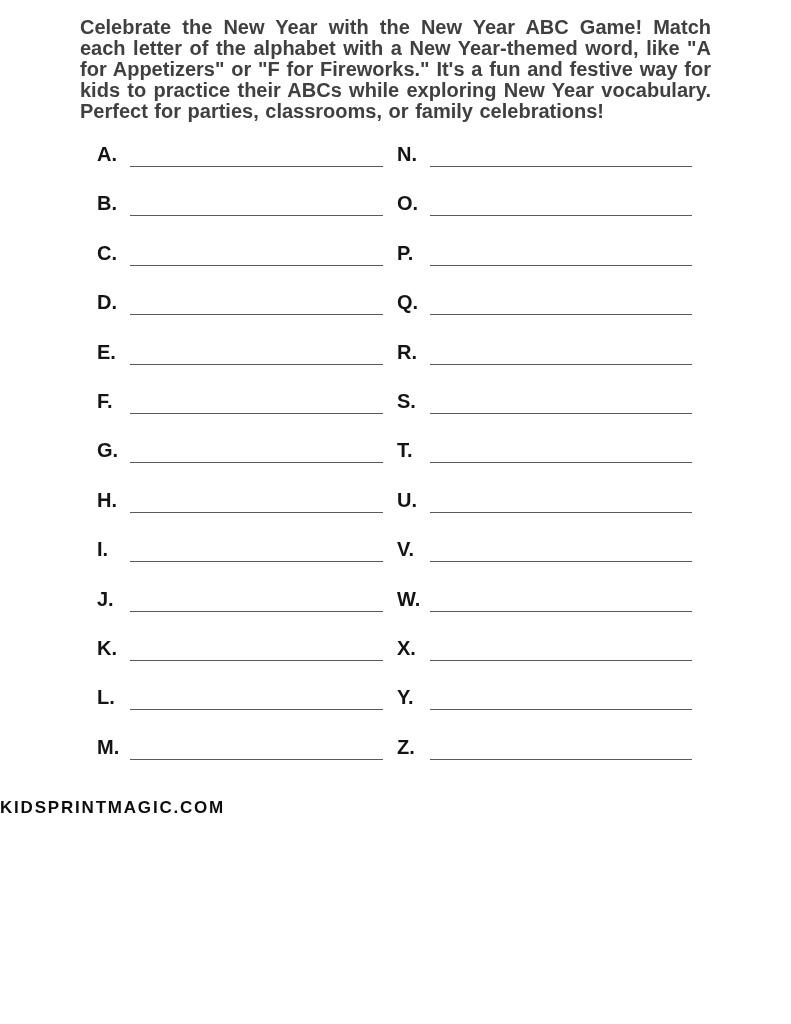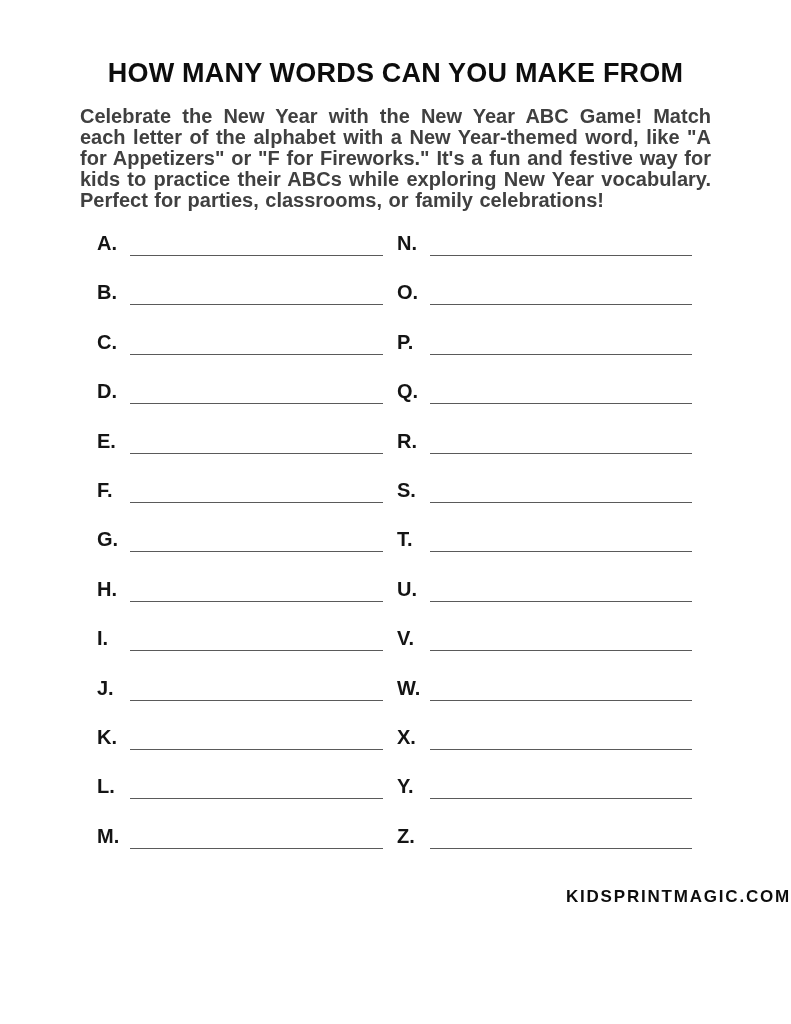--- a/index.html
+++ b/index.html
@@ -60,33 +60,32 @@
     line-height: 26px;
     color: #141414;
   }
   .blank {
     flex: 1;
     height: 24px;
     border-bottom: 1.6px solid #5a5a5a;
   }
   .footer {
     margin-top: 16px;
-    text-align: right;
+    text-align: left;
     font-size: 17px;
     font-weight: 700;
     letter-spacing: 1.8px;
     color: #0d0d0d;
   }
 </style>
 </head>
 <body>
 
 <div class="page">
 
-  <div class="heading">HOW MANY WORDS CAN YOU MAKE FROM</div>
 
 
   <p class="description">Celebrate the New Year with the New Year ABC Game! Match each letter of the alphabet with a New Year-themed word, like "A for Appetizers" or "F for Fireworks." It's a fun and festive way for kids to practice their ABCs while exploring New Year vocabulary. Perfect for parties, classrooms, or family celebrations!</p>
 
   <div class="letter-grid">
     <div>
         <div class="row">
           <span class="letter">A.</span>
           <span class="blank"></span>
         </div>

